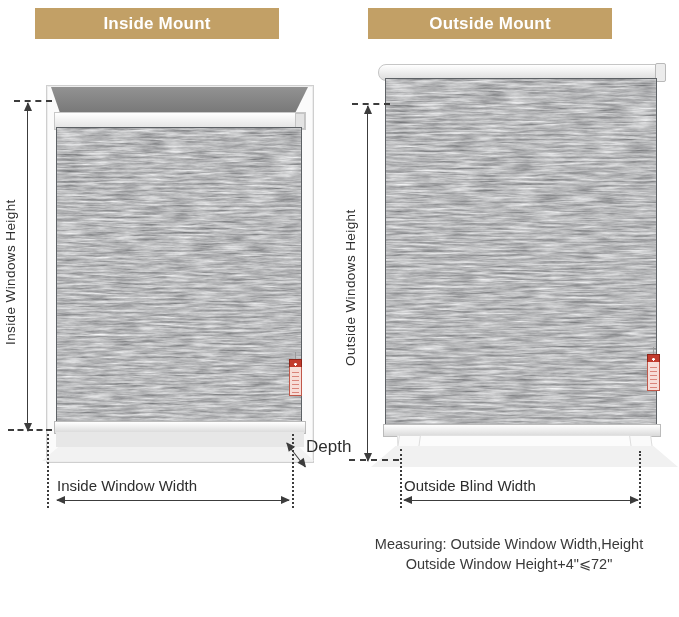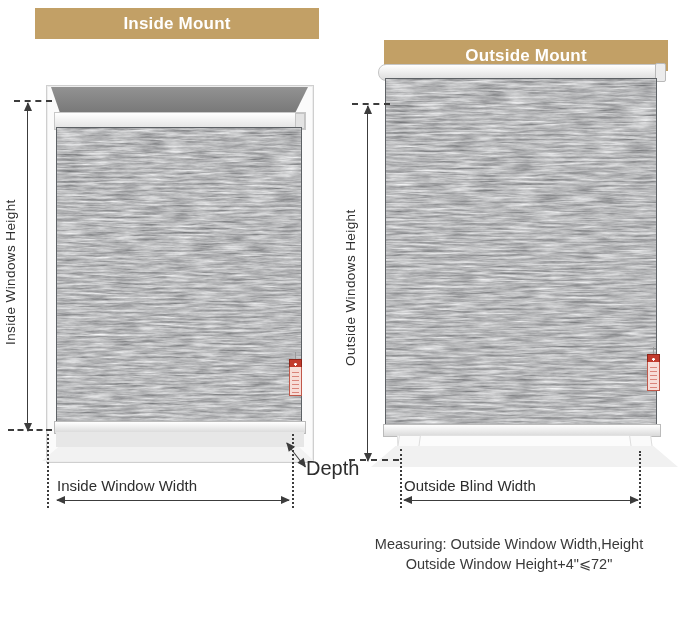--- a/index.html
+++ b/index.html
@@ -1,24 +1,24 @@
 <!DOCTYPE html>
 <html><head>
 <meta charset="utf-8">
 <style>
   html,body{margin:0;padding:0;background:#fff;}
   #root{position:relative;width:679px;height:617px;background:#fff;overflow:hidden;
         font-family:"Liberation Sans",sans-serif;color:#3a3a3a;}
 
   
-  .hdr{position:absolute;height:31px;width:284px;top:8px;display:flex;align-items:center;
+  .hdr{position:absolute;height:31px;width:244px;top:8px;display:flex;align-items:center;
        justify-content:center;background:var(--header-bg,#c2a066);}
   .hdr span{color:var(--header-text,#fff);font-size:17px;font-weight:bold;letter-spacing:.2px;}
   #hdr-left{left:35px;}
-  #hdr-right{left:384px;margin-top:32px;}
+  #hdr-right{left:368px;}
 
   
   .abs{position:absolute;}
   .fabric{position:absolute;display:block;outline:1px solid #5d6165;}
   .dash-h{position:absolute;height:0;border-top:2px dashed #3c3c3c;}
   .dot-v{position:absolute;width:0;border-left:2px dotted #3c3c3c;}
   .vdim{position:absolute;width:0;border-left:1.5px solid #3c3c3c;}
   .hdim{position:absolute;height:0;border-top:1.5px solid #3c3c3c;}
   .darrow{position:absolute;height:0;border-top:1.5px solid #3c3c3c;}
   .tri{position:absolute;width:0;height:0;border-style:solid;border-color:transparent;}
@@ -66,21 +66,21 @@
 
   #lh-dash-top{left:14px;top:100px;width:38px;}
   #lh-dash-bot{left:8px;top:429px;width:44px;}
   #lh-line{left:27px;top:103px;height:328px;}
   #lh-label{left:1px;top:185px;height:175px;width:18px;}
   #ld-dot-l{left:47px;top:434px;height:74px;}
   #ld-dot-r{left:292px;top:434px;height:74px;}
   #lw-wlabel{left:57px;top:477px;width:232px;}
   #lw-wline{left:57px;top:500px;width:232px;}
   #l-depth-arrow{left:287px;top:443px;width:30px;transform:rotate(52deg);transform-origin:0 0;}
-  #l-depth-label{left:306px;top:457px;font-size:20px;color:#2e2e2e;}
+  #l-depth-label{left:306px;top:437px;font-size:17px;color:#2e2e2e;}
   #lw-tag{left:289px;top:359px;}
 
   
   #rw-roller{left:378px;top:64px;width:285px;height:15px;border-radius:8px;
              background:linear-gradient(180deg,#ffffff,#dcdcdc);border:1px solid #c6c6c6;}
   #rw-cap{left:655px;top:63px;width:9px;height:17px;background:#ececec;
              border:1px solid #b9b9b9;border-radius:2px;}
   #rw-fabric{left:386px;top:79px;width:270px;height:345px;}
   #rw-botrail{left:383px;top:424px;width:276px;height:11px;
              background:linear-gradient(180deg,#ffffff,#d9d9d9);border:1px solid #bbb;}

